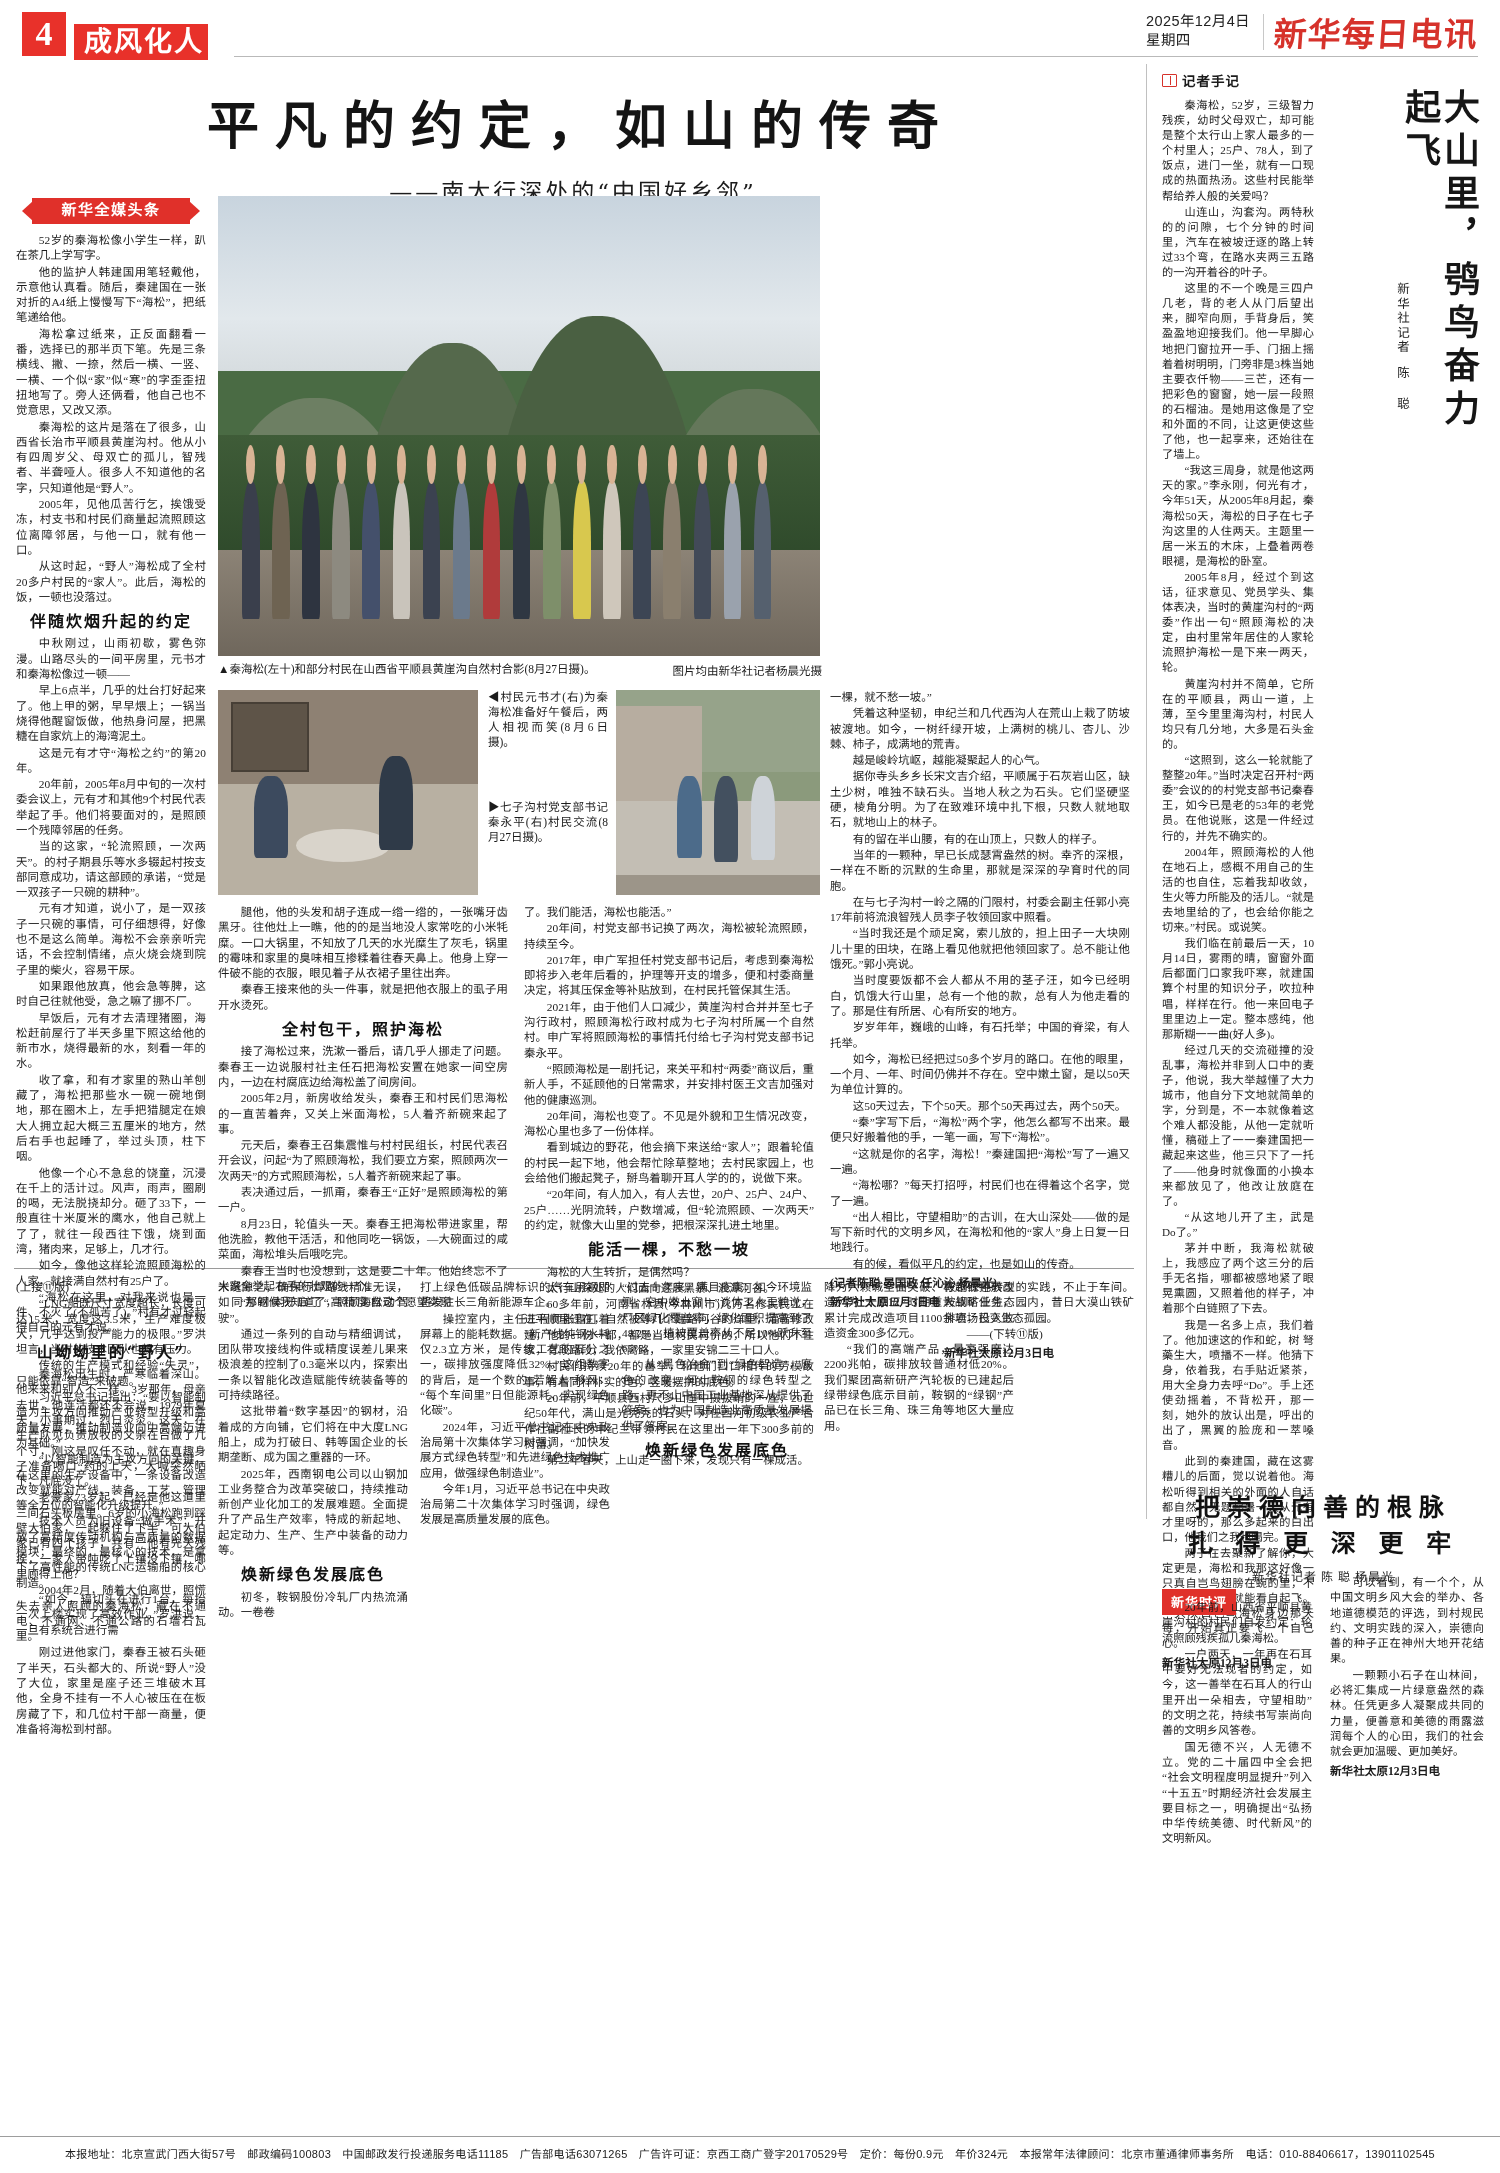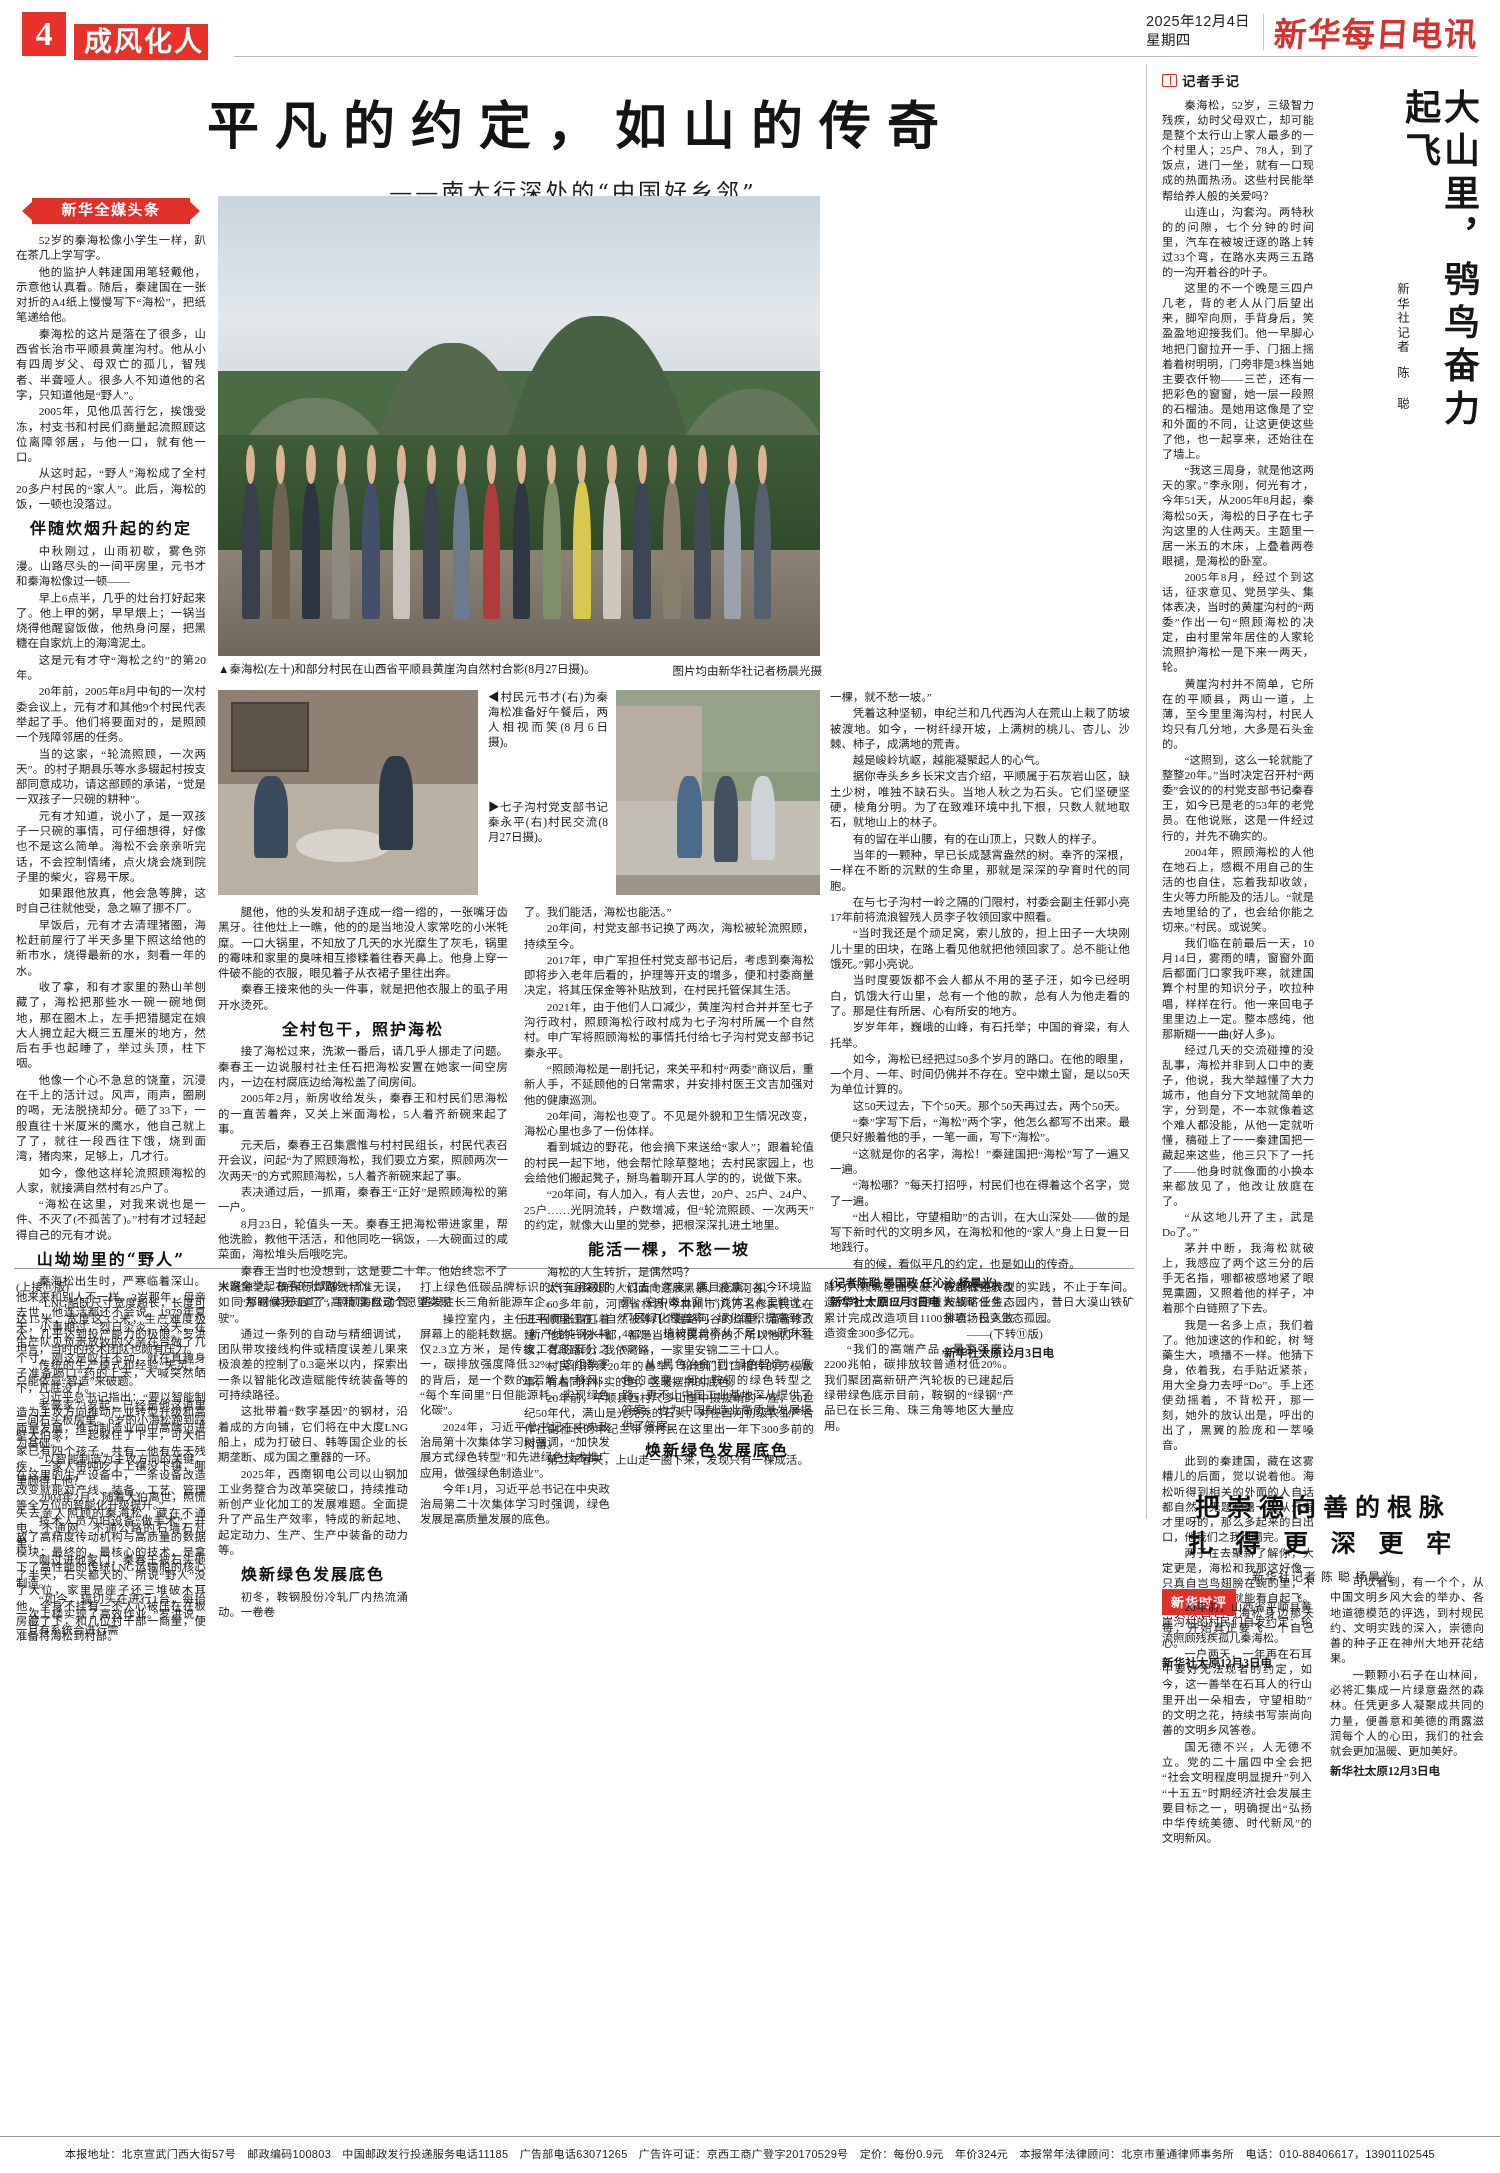--- a/index.html
+++ b/index.html
@@ -206,20 +206,21 @@
 
   <div class="col" style="left:16px; top:198px; width:190px; height:1060px;">
     <div class="banner-badge">
       <span class="tip-l"></span>
       <span class="bg"></span>
       <span class="tip-r"></span>
       <span class="txt">新华全媒头条</span>
     </div>
     <p>52岁的秦海松像小学生一样，趴在茶几上学写字。</p>
     <p>他的监护人韩建国用笔轻戴他，示意他认真看。随后，秦建国在一张对折的A4纸上慢慢写下“海松”，把纸笔递给他。</p>
+    <p>海松拿过纸来，正反面翻看一番，选择已的那半页下笔。先是三条横线、撇、一捺，然后一横、一竖、一横、一个似“家”似“寒”的字歪歪扭扭地写了。旁人还俩看，他自己也不觉意思，又改又添。</p>
     <p>秦海松的这片是落在了很多，山西省长治市平顺县黄崖沟村。他从小有四周岁父、母双亡的孤儿，智残者、半聋哑人。很多人不知道他的名字，只知道他是“野人”。</p>
     <p>2005年，见他瓜苦行乞，挨饿受冻，村支书和村民们商量起流照顾这位离障邻居，与他一口，就有他一口。</p>
     <p>从这时起，“野人”海松成了全村20多户村民的“家人”。此后，海松的饭，一顿也没落过。</p>
     <div class="sub-h">伴随炊烟升起的约定</div>
     <p>中秋刚过，山雨初歇，雾色弥漫。山路尽头的一间平房里，元书才和秦海松像过一顿——</p>
     <p>早上6点半，几乎的灶台打好起来了。他上甲的粥，早早煨上；一锅当烧得他醒窗饭做，他热身问屋，把黑糖在自家炕上的海湾泥土。</p>
     <p>这是元有才守“海松之约”的第20年。</p>
     <p>20年前，2005年8月中旬的一次村委会议上，元有才和其他9个村民代表举起了手。他们将要面对的，是照顾一个残障邻居的任务。</p>
     <p>当的这家，“轮流照顾，一次两天”。的村子期县乐等水多辍起村按支部同意成功，请这部顾的承诺，“觉是一双孩子一只碗的耕种”。</p>
     <p>元有才知道，说小了，是一双孩子一只碗的事情，可仔细想得，好像也不是这么简单。海松不会亲亲听完话，不会控制情绪，点火烧会烧到院子里的柴火，容易干尿。</p>

